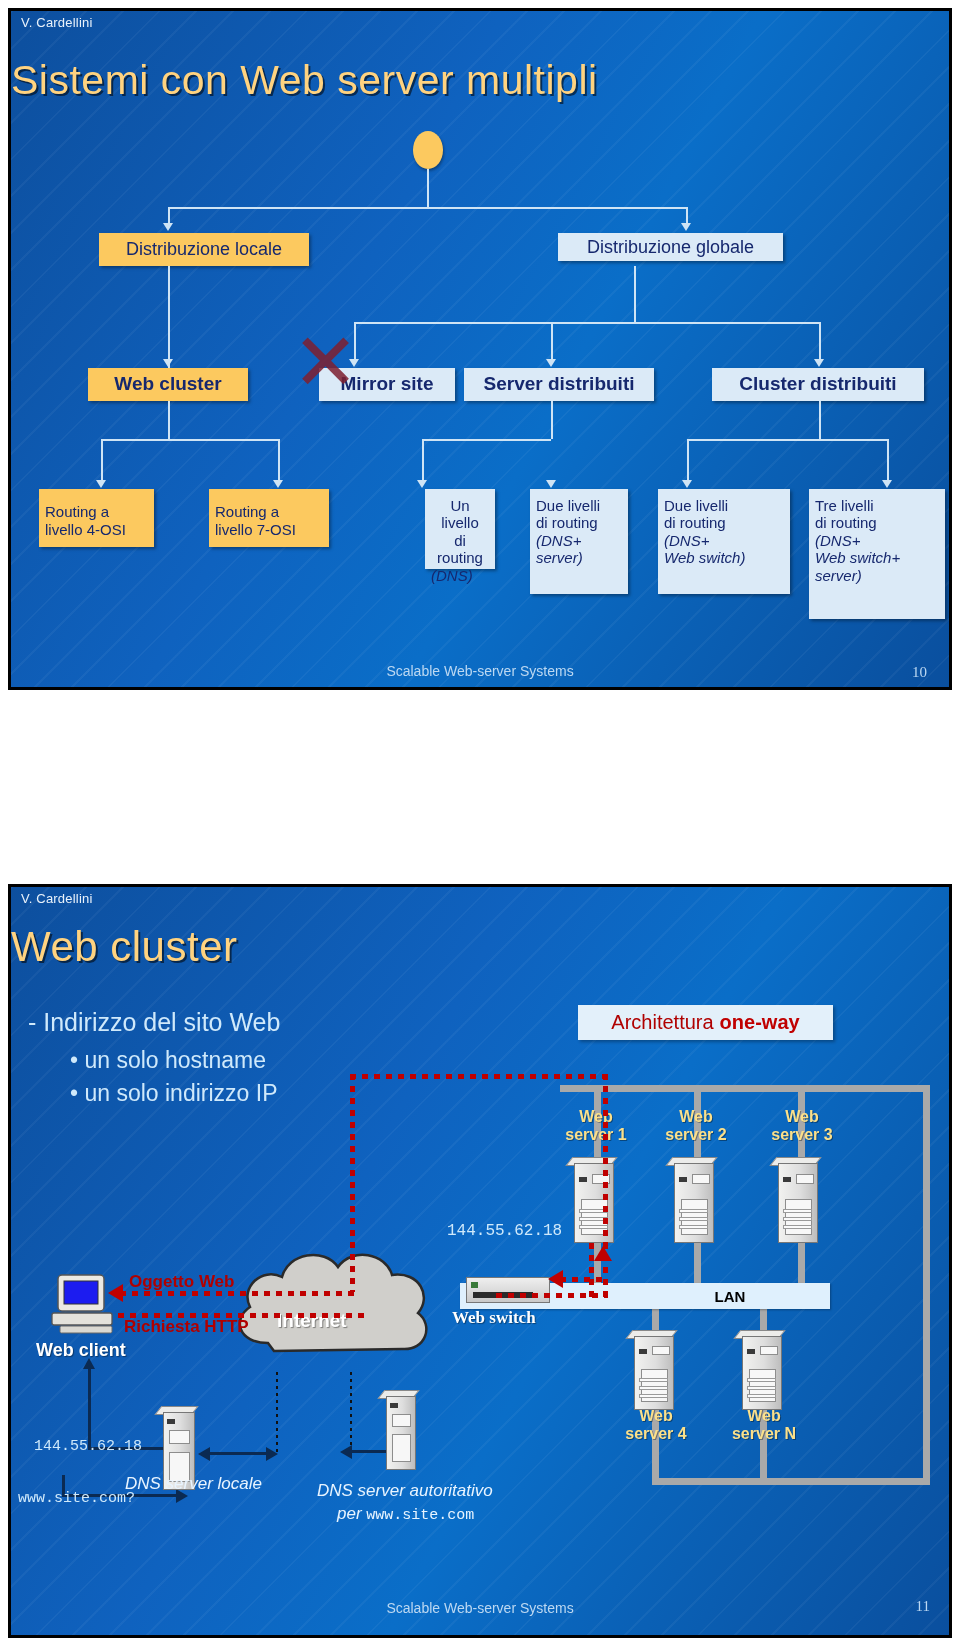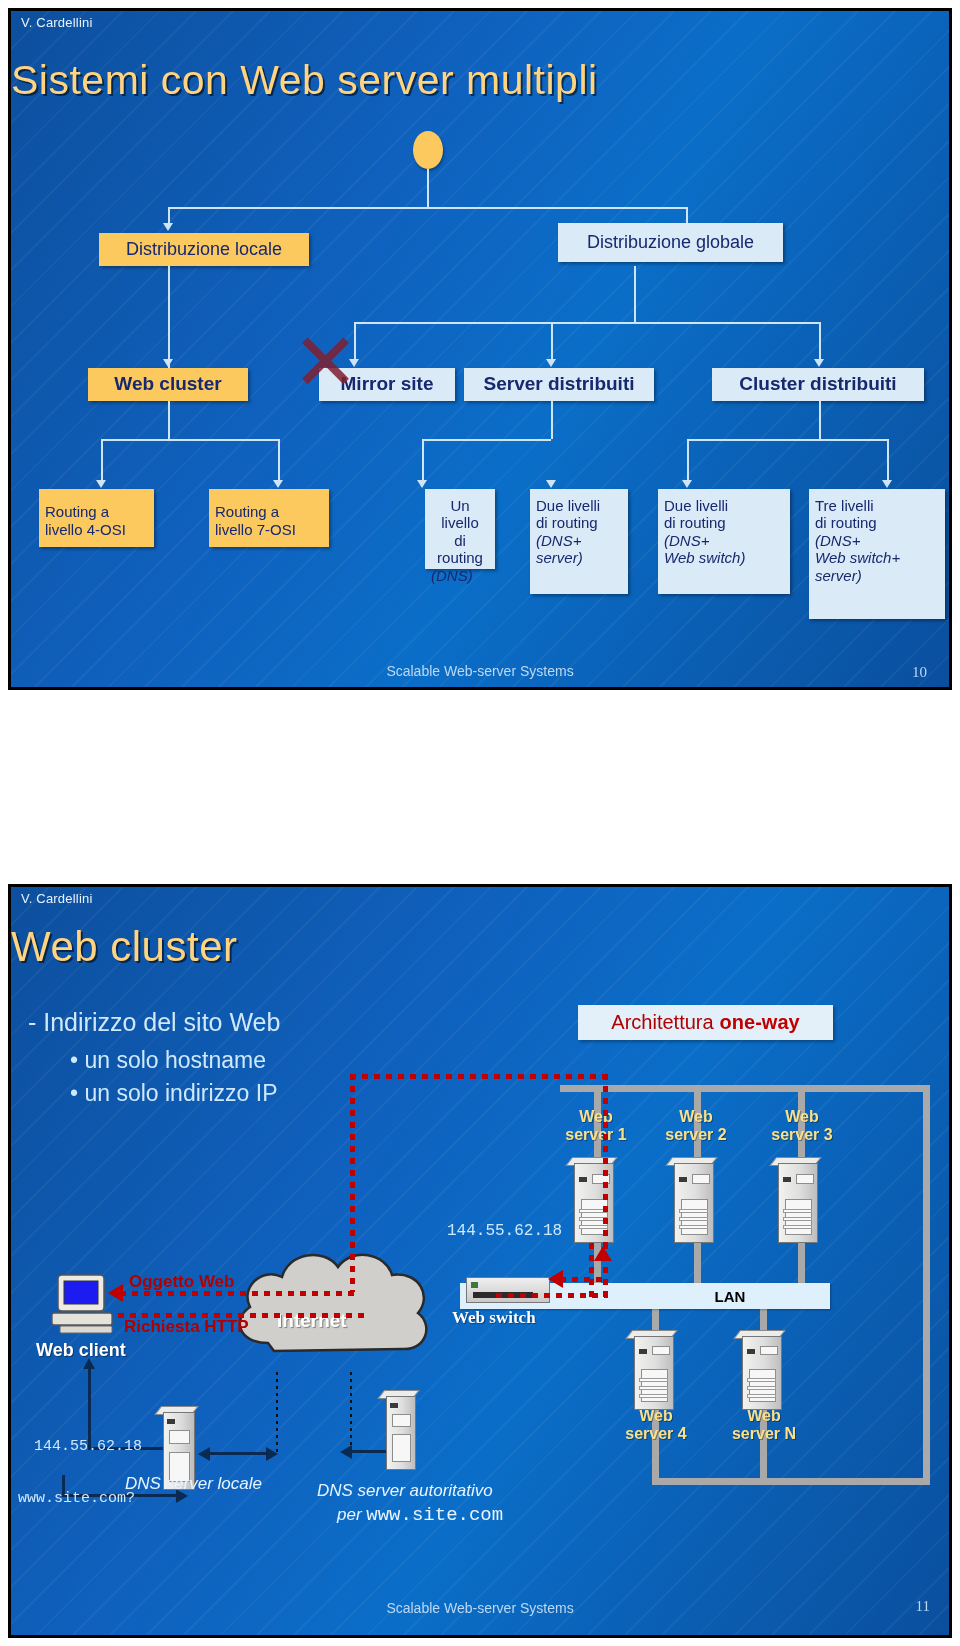--- a/index.html
+++ b/index.html
@@ -232,21 +232,21 @@
     white-space: nowrap;
     text-shadow: 1px 1px 1px rgba(0,0,0,.4);
   }
   .ital {
     position: absolute;
     color: #e8f4ff;
     font-style: italic;
     font-size: 18px;
     white-space: nowrap;
   }
-  .ital .m { font-family: "Liberation Mono", monospace; font-style: normal; font-size: 19px; }
+  .ital .m { font-family: "Liberation Mono", monospace; font-style: normal; font-size: 15px; }
 
   .blkline { position: absolute; background: #123a6b; }
   .blkline.dark { background: #0b2a52; }
   .dotline { position: absolute; }
   .dotline.v { width: 2px; background-image: repeating-linear-gradient(to bottom,#111 0 3px, transparent 3px 7px); }
   .arrowblk { position: absolute; width: 0; height: 0; }
   .arrowblk.l { border-top:7px solid transparent; border-bottom:7px solid transparent; border-right:12px solid #0b2a52; }
   .arrowblk.r { border-top:7px solid transparent; border-bottom:7px solid transparent; border-left:12px solid #0b2a52; }
   .arrowblk.u { border-left:6px solid transparent; border-right:6px solid transparent; border-bottom:11px solid #0b2a52; }
 </style>
@@ -264,21 +264,21 @@
     <div class="ln lnv" style="left:416px; top:158px; height:38px;"></div>
     <div class="ln lnh" style="left:157px; top:196px; width:519px;"></div>
     <div class="ln lnv" style="left:157px; top:196px; height:18px;"></div>
     <div class="ln lnv" style="left:675px; top:196px; height:18px;"></div>
     <div class="arrow" style="left:152px; top:212px;"></div>
     <div class="arrow" style="left:670px; top:212px;"></div>
 
     <div class="node light lvl1 gold" style="left:52px; top:222px; width:210px; height:33px; background:#fcc95f;">
       <span>Distribuzione locale</span>
     </div>
-    <div class="node light lvl1" style="left:511px; top:212px; width:225px; height:39px;">
+    <div class="node light lvl1" style="left:511px; top:222px; width:225px; height:28px;">
       <span>Distribuzione globale</span>
     </div>
 
     <div class="ln lnv" style="left:157px; top:255px; height:102px;"></div>
     <div class="arrow" style="left:152px; top:348px;"></div>
 
     <div class="ln lnv" style="left:623px; top:255px; height:56px;"></div>
     <div class="ln lnh" style="left:343px; top:311px; width:465px;"></div>
     <div class="ln lnv" style="left:343px; top:311px; height:37px;"></div>
     <div class="ln lnv" style="left:540px; top:311px; height:37px;"></div>

